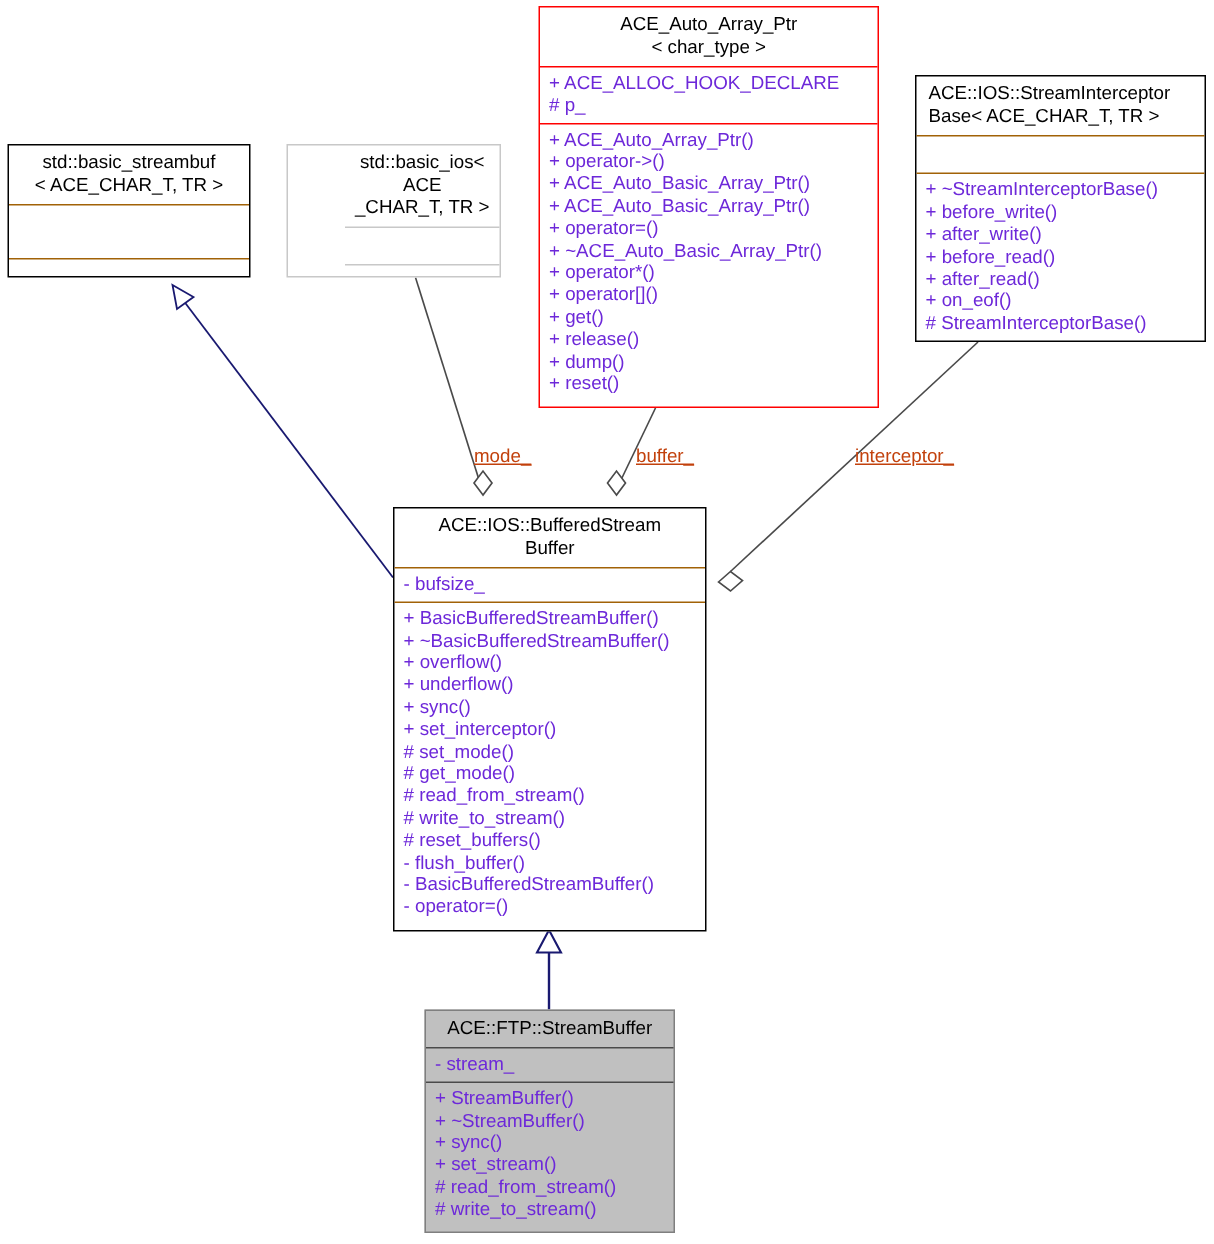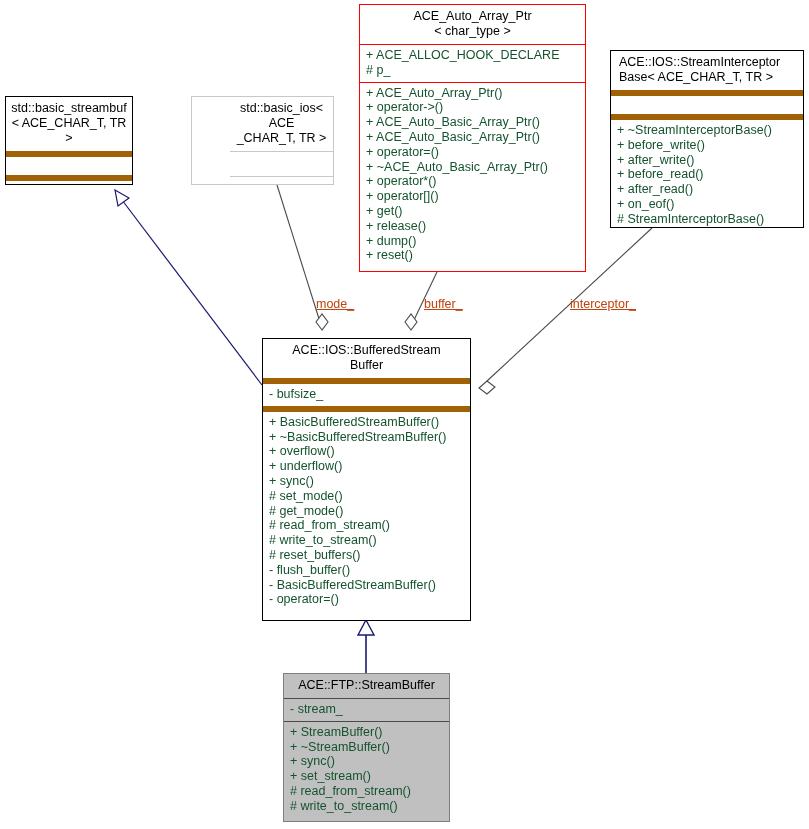--- a/index.html
+++ b/index.html
@@ -38,28 +38,28 @@
   .sec-title {
     text-align: center;
     font-size: 12.5px;
     color: #000000;
     line-height: 15px;
     padding: 4px 5px 5px 5px;
     white-space: pre-line;
   }
   .sec-attrs, .sec-ops {
     font-size: 12.5px;
-    color: #14532d;
+    color: #6d28d9;
     line-height: 14.8px;
     padding: 3px 5px 4px 6px;
   }
   .sec-attrs { min-height: 11px; }
   .sec-ops   { flex: 1 1 auto; }
 
-  .div-black { border-top: 6px solid #a16207; }
+  .div-black { border-top: 1px solid #a16207; }
   .div-red   { border-top: 1px solid #ff0000; }
   .div-gray  { border-top: 1px solid #c8c8c8; }
   .div-fill  { border-top: 1px solid #4a4a4a; }
 
   .row { white-space: pre; }
 
   .edge-label {
     position: absolute;
     font-size: 12.5px;
     color: #c2410c;
@@ -94,21 +94,21 @@
       <line x1="652" y1="228" x2="487" y2="381" stroke="#4a4a4a" stroke-width="1.1"></line>
       <polygon points="479,388 487,381 495,387 487,394" fill="#ffffff" stroke="#4a4a4a" stroke-width="1.1"></polygon>
     </g>
 
     <g>
       <line x1="366" y1="673" x2="366" y2="634" stroke="#191970" stroke-width="1.6"></line>
       <polygon points="366,620 374,635 358,635" fill="#ffffff" stroke="#191970" stroke-width="1.4"></polygon>
     </g>
   </svg>
 
-  <div class="uml-box black" style="left:5px; top:96px; width:128px; height:89px;">
+  <div class="uml-box black" style="left:5px; top:96px; width:162px; height:89px;">
     <div class="sec-title">std::basic_streambuf
 &lt; ACE_CHAR_T, TR &gt;</div>
     <div class="sec-attrs div-black" style="height:28px;"></div>
     <div class="sec-ops div-black"></div>
   </div>
 
   <div class="uml-box gray" style="left:191px; top:96px; width:143px; height:89px;">
     <div class="sec-title">std::basic_ios&lt; ACE
 _CHAR_T, TR &gt;</div>
     <div class="sec-attrs div-gray" style="height:28px;"></div>
@@ -158,20 +158,21 @@
 Buffer</div>
     <div class="sec-attrs div-black">
       <div class="row">- bufsize_</div>
     </div>
     <div class="sec-ops div-black">
       <div class="row">+ BasicBufferedStreamBuffer()</div>
       <div class="row">+ ~BasicBufferedStreamBuffer()</div>
       <div class="row">+ overflow()</div>
       <div class="row">+ underflow()</div>
       <div class="row">+ sync()</div>
+      <div class="row">+ set_interceptor()</div>
       <div class="row"># set_mode()</div>
       <div class="row"># get_mode()</div>
       <div class="row"># read_from_stream()</div>
       <div class="row"># write_to_stream()</div>
       <div class="row"># reset_buffers()</div>
       <div class="row">- flush_buffer()</div>
       <div class="row">- BasicBufferedStreamBuffer()</div>
       <div class="row">- operator=()</div>
     </div>
   </div>

